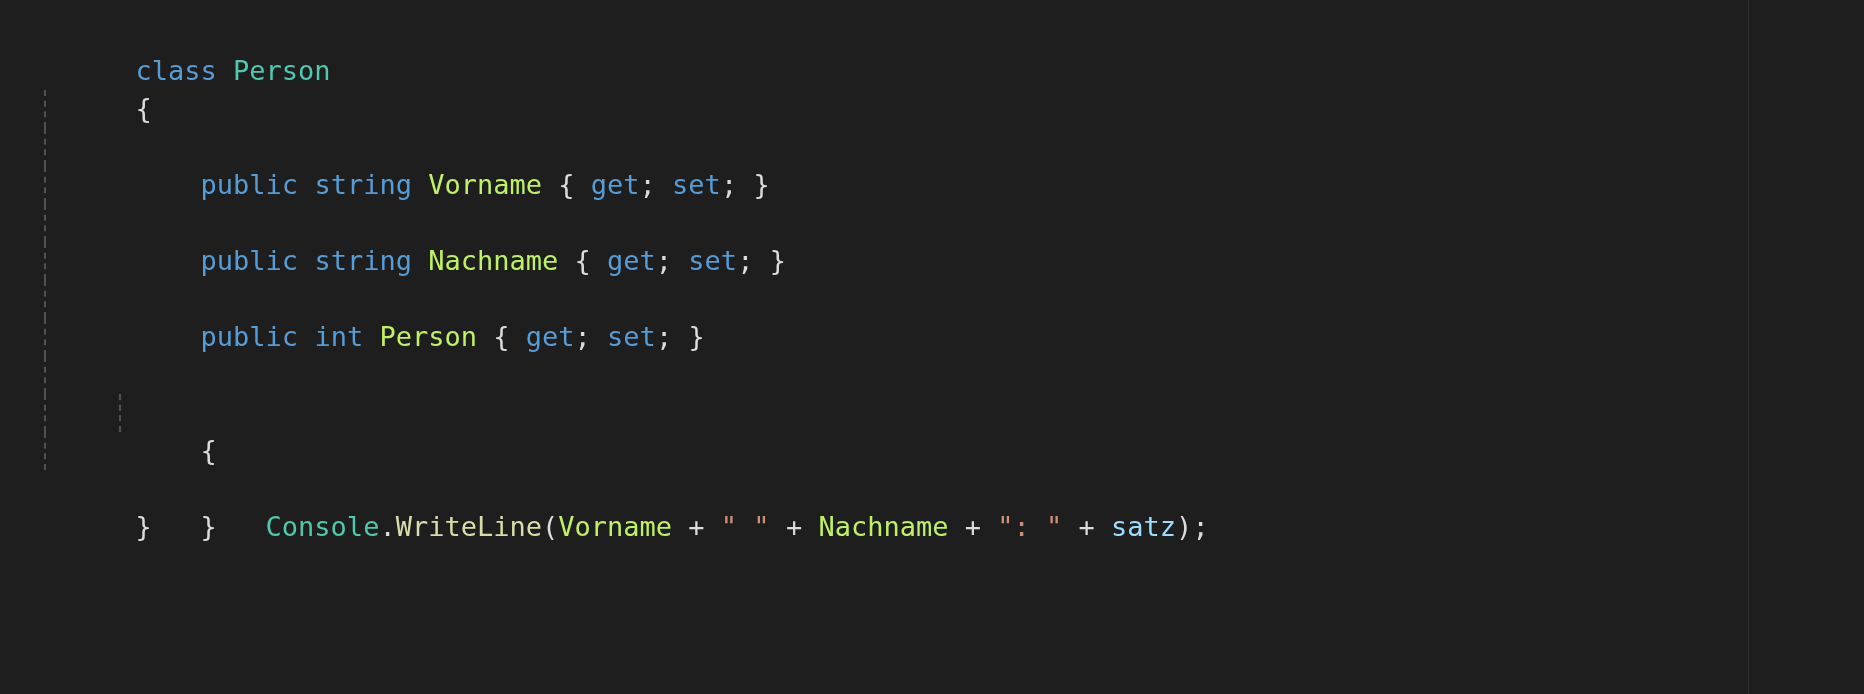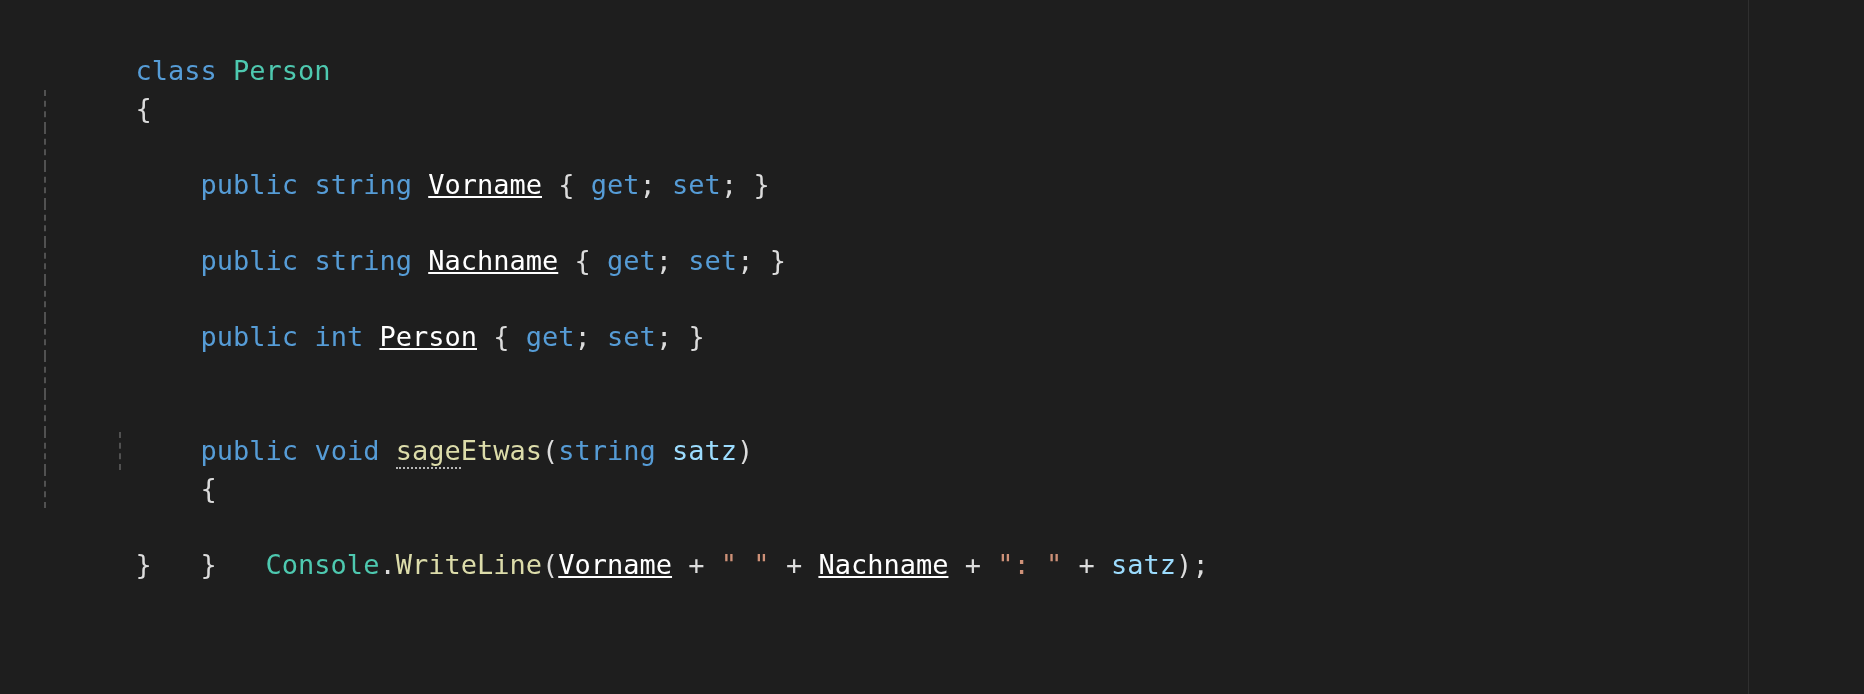--- a/index.html
+++ b/index.html
@@ -65,21 +65,21 @@
     border-left: 2px dashed #5a5a5a;
     z-index: 1;
     opacity: 0.85;
   }
   .guide.g1 { left: 44px; }
   .guide.g2 { left: 119px; }
 
   
   .kw   { color: #569cd6; }
   .typ  { color: #4ec9b0; }
-  .idn  { color: #ffffff; text-decoration: underline; }
+  .idn  { color: #bef264; }
   .mth  { color: #dcdcaa; }
   .par  { color: #9cdcfe; }
   .str  { color: #ce9178; }
   .pun  { color: #dcdcdc; }
   .op   { color: #dcdcdc; }
   .squiggle {
     border-bottom: 2px dotted #b7b7b7;
     padding-bottom: 1px;
   }
 </style>
@@ -126,24 +126,20 @@
     <div class="line">
       <span class="guide g1"></span>
       <span class="code-text"> </span>
     </div>
 
     <div class="line">
       <span class="guide g1"></span>
       <span class="code-text"> </span>
     </div>
 
-    <div class="line">
-      <span class="guide g1"></span>
-      <span class="code-text">    <span class="kw">public</span> <span class="kw">void</span> <span class="mth squiggle">sage</span><span class="mth">Etwas</span><span class="pun">(</span><span class="kw">string</span> <span class="par">satz</span><span class="pun">)</span></span>
-    </div>
 
     <div class="line">
       <span class="guide g1"></span>
       <span class="code-text">    <span class="pun">{</span></span>
     </div>
 
     <div class="line">
       <span class="guide g1"></span>
       <span class="guide g2"></span>
       <span class="code-text">        <span class="typ">Console</span><span class="pun">.</span><span class="mth">WriteLine</span><span class="pun">(</span><span class="idn">Vorname</span> <span class="op">+</span> <span class="str">" "</span> <span class="op">+</span> <span class="idn">Nachname</span> <span class="op">+</span> <span class="str">": "</span> <span class="op">+</span> <span class="par">satz</span><span class="pun">)</span><span class="pun">;</span></span>

